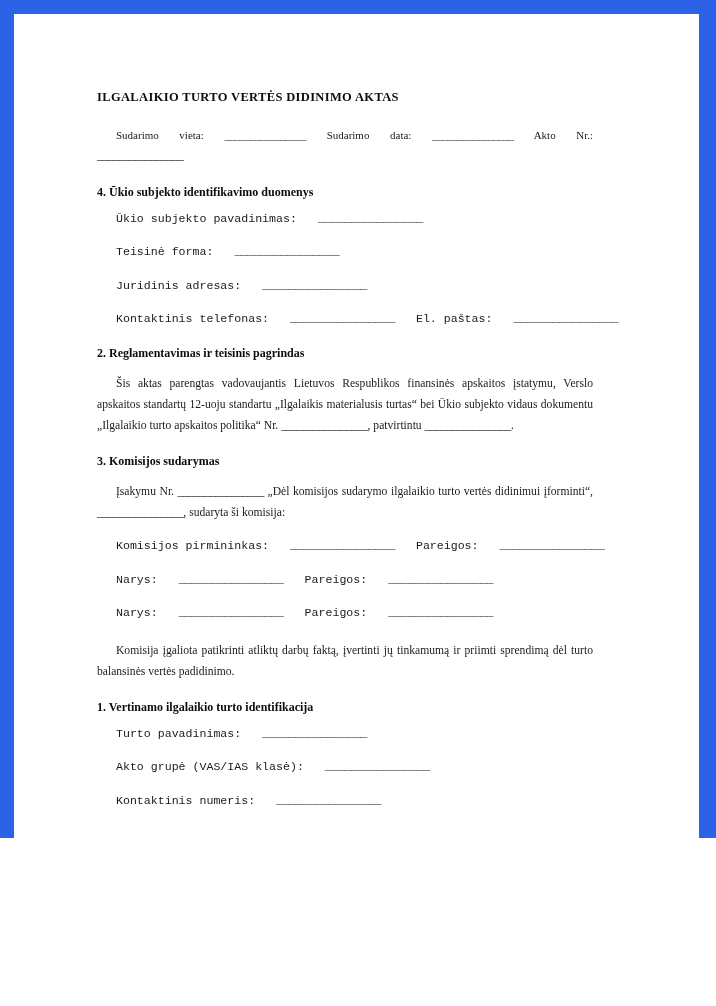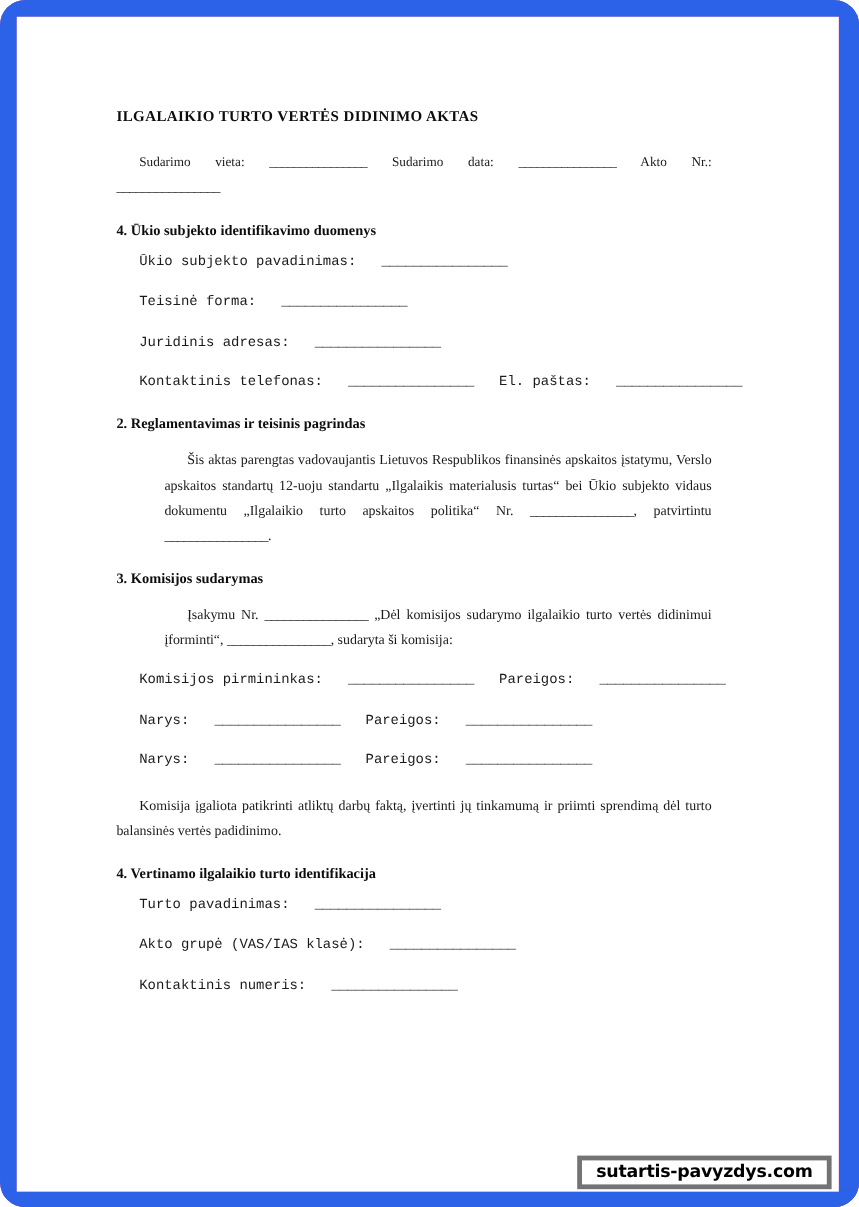--- a/index.html
+++ b/index.html
@@ -3,26 +3,25 @@
 <meta charset="utf-8">
 <style>
   html, body {
     margin: 0;
     padding: 0;
     background: #ffffff;
   }
   .page {
     position: relative;
     width: 716px;
-    height: 1006px;
-    background: #ec4899;
+    height: 838px;
+    background: #bef264;
     box-sizing: border-box;
     overflow: hidden;
     font-family: "Liberation Serif", "DejaVu Serif", serif;
-    border-radius: 21px;
   }
   
   .band {
     position: absolute;
     background: #2c62e8;
   }
   .band-top    { left: 0;  top: 0;    width: 716px; height: 14px; }
   .band-left   { left: 0;  top: 0;    width: 14px;  height: 1006px; }
   .band-right  { left: 699px; top: 0; width: 17px;  height: 1006px; }
   .band-bottom { left: 0;  top: 993px; width: 716px; height: 13px; }
@@ -73,21 +72,21 @@
   .para {
     font-size: 11.6px;
     line-height: 1.82;
     text-align: justify;
     text-align-last: left;
     text-indent: 19px;
     margin: 0 0 14px 0;
     color: #1a1a1a;
     hyphens: none;
   }
-  .para-justify-all { text-align: justify; margin-left: 40px; }
+  .para-justify-all { text-align: justify; }
 
   .blank {
     letter-spacing: -0.4px;
     color: #1a1a1a;
   }
 
   .line-justify {
     font-size: 11px;
     line-height: 1.85;
     text-align: justify;
@@ -204,21 +203,21 @@
 
     <div class="field-line">
       <span>Narys:</span>
       <span class="gap"></span><span class="blank">________________</span>
       <span class="gap"></span><span>Pareigos:</span>
       <span class="gap"></span><span class="blank">________________</span>
     </div>
 
     <div class="para" style="margin-top:10px;">Komisija įgaliota patikrinti atliktų darbų faktą, įvertinti jų tinkamumą ir priimti sprendimą dėl turto balansinės vertės padidinimo.</div>
 
-    <div class="section-heading">4. Vertinamo ilgalaikio turto identifikacija</div>
+    <div class="section-heading">1. Vertinamo ilgalaikio turto identifikacija</div>
 
     <div class="field-line">
       <span>Turto pavadinimas:</span>
       <span class="gap"></span><span class="blank">________________</span>
     </div>
 
     <div class="field-line">
       <span>Akto grupė (VAS/IAS klasė):</span>
       <span class="gap"></span><span class="blank">________________</span>
     </div>

